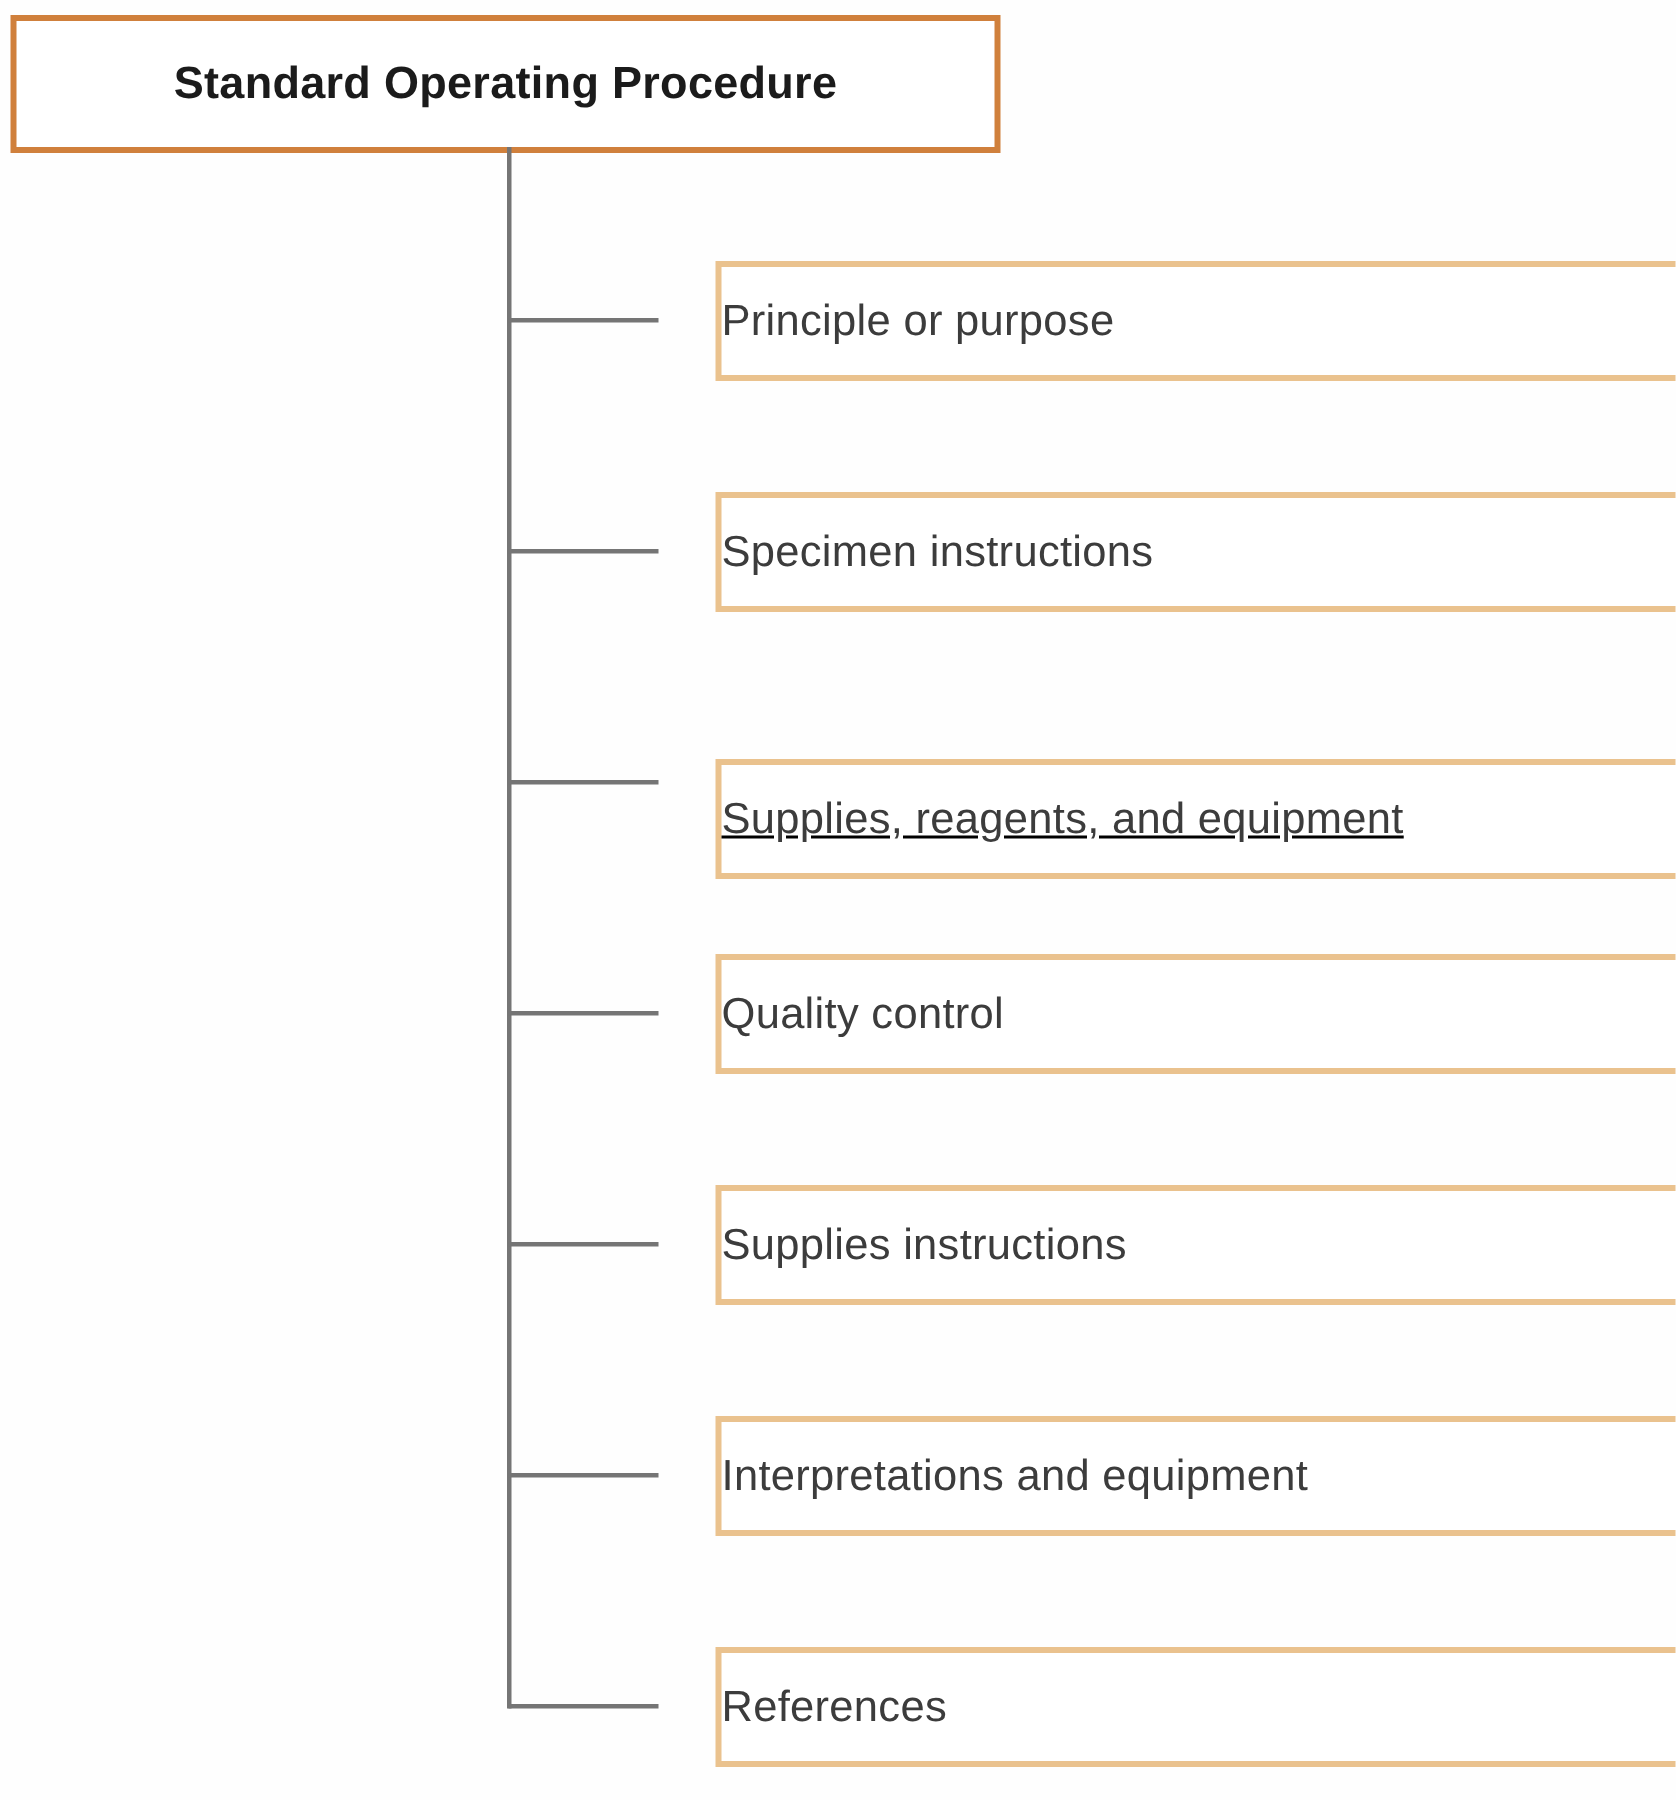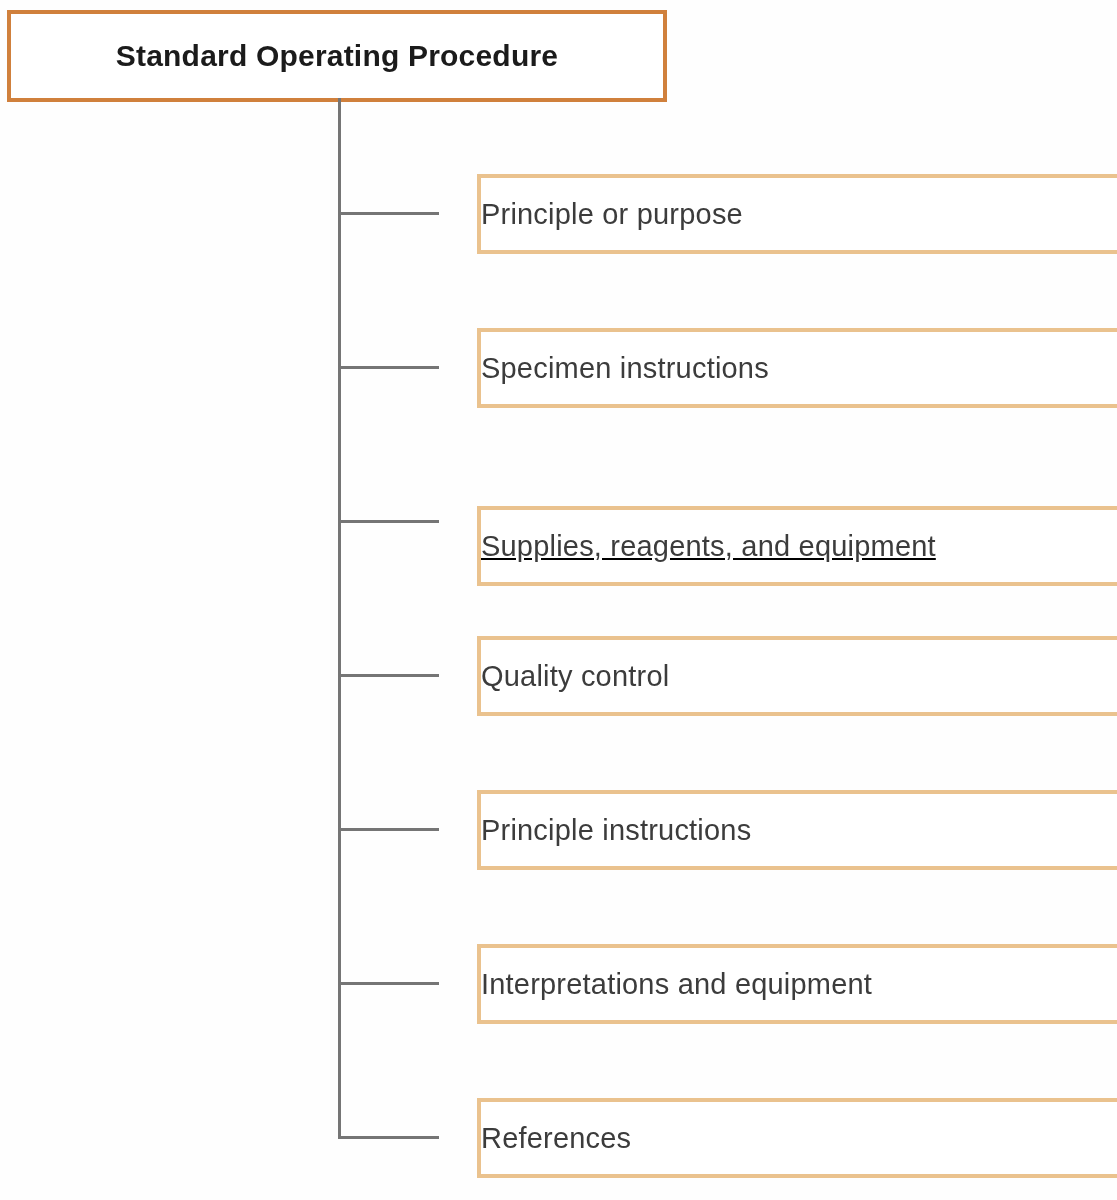--- a/index.html
+++ b/index.html
@@ -95,21 +95,21 @@
     </div>
       <div>
       <div class="branch" style="top: 674px;"></div>
       <div class="child-box" style="top: 636px;">
         <span class="label">Quality control</span>
       </div>
     </div>
       <div>
       <div class="branch" style="top: 828px;"></div>
       <div class="child-box" style="top: 790px;">
-        <span class="label">Principle instructions</span>
+        <span class="label">Supplies instructions</span>
       </div>
     </div>
       <div>
       <div class="branch" style="top: 982px;"></div>
       <div class="child-box" style="top: 944px;">
         <span class="label">Interpretations and equipment</span>
       </div>
     </div>
       <div>
       <div class="branch" style="top: 1136px;"></div>

